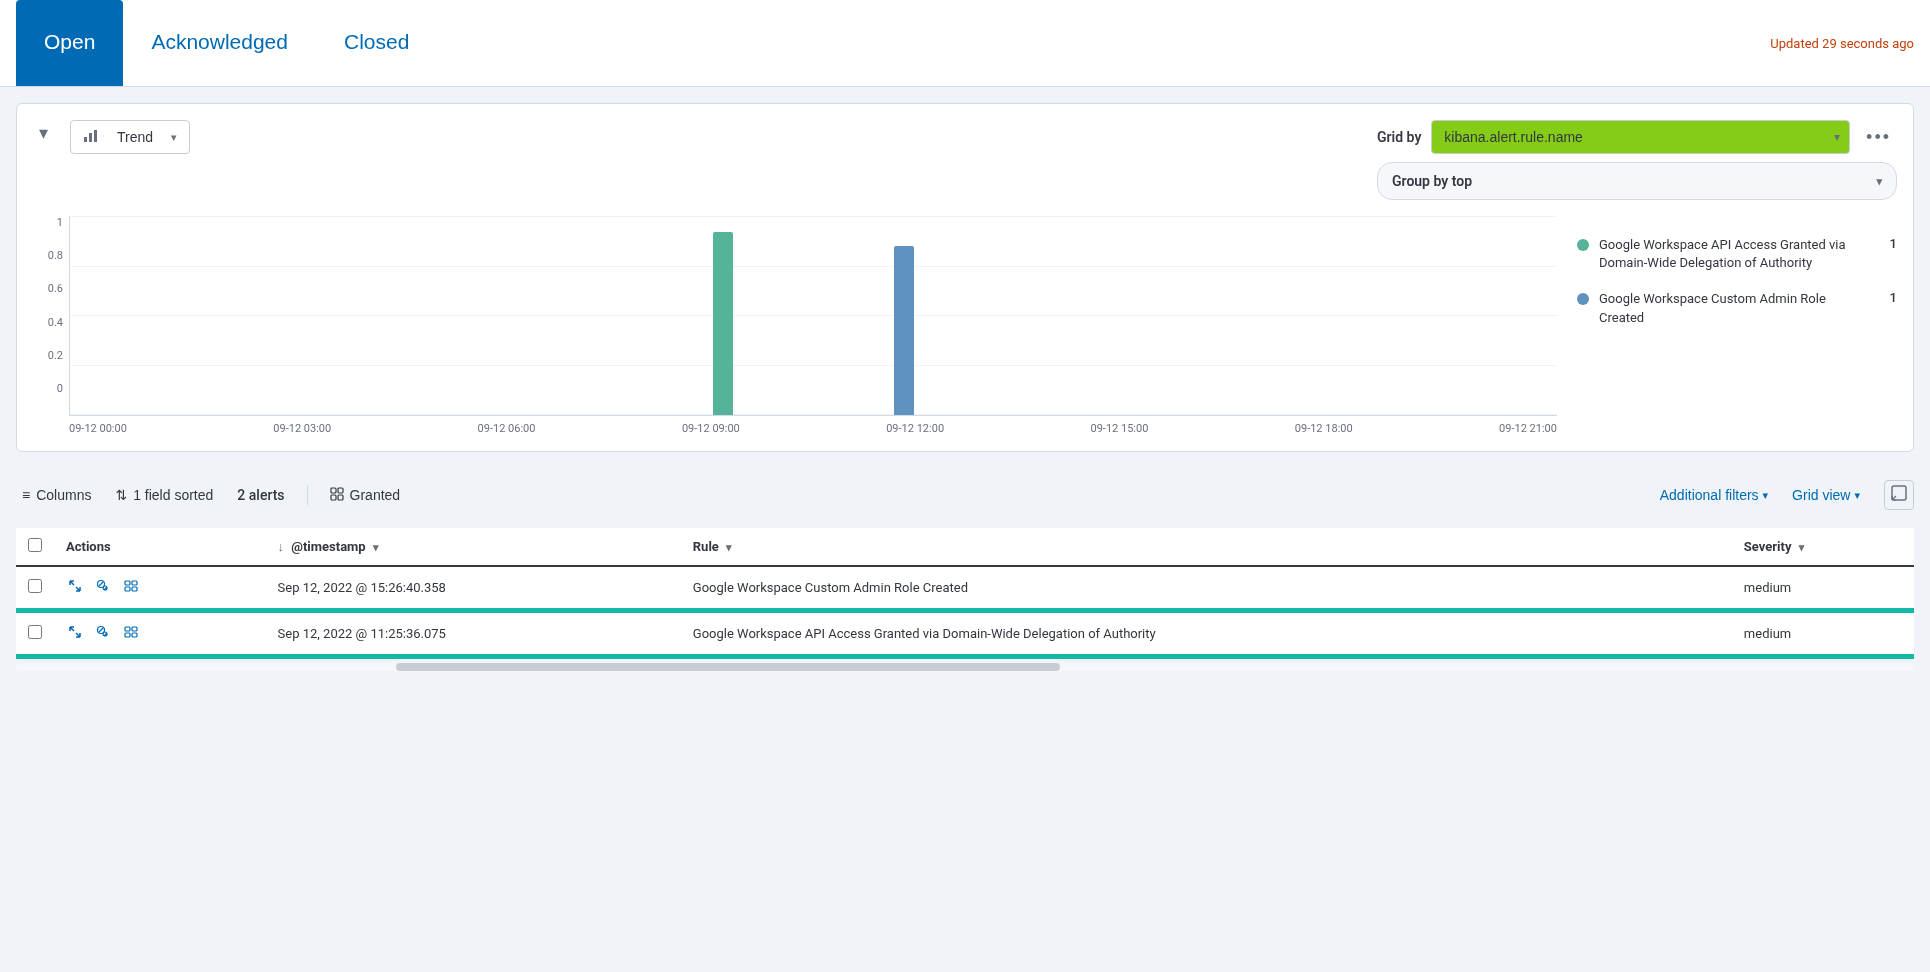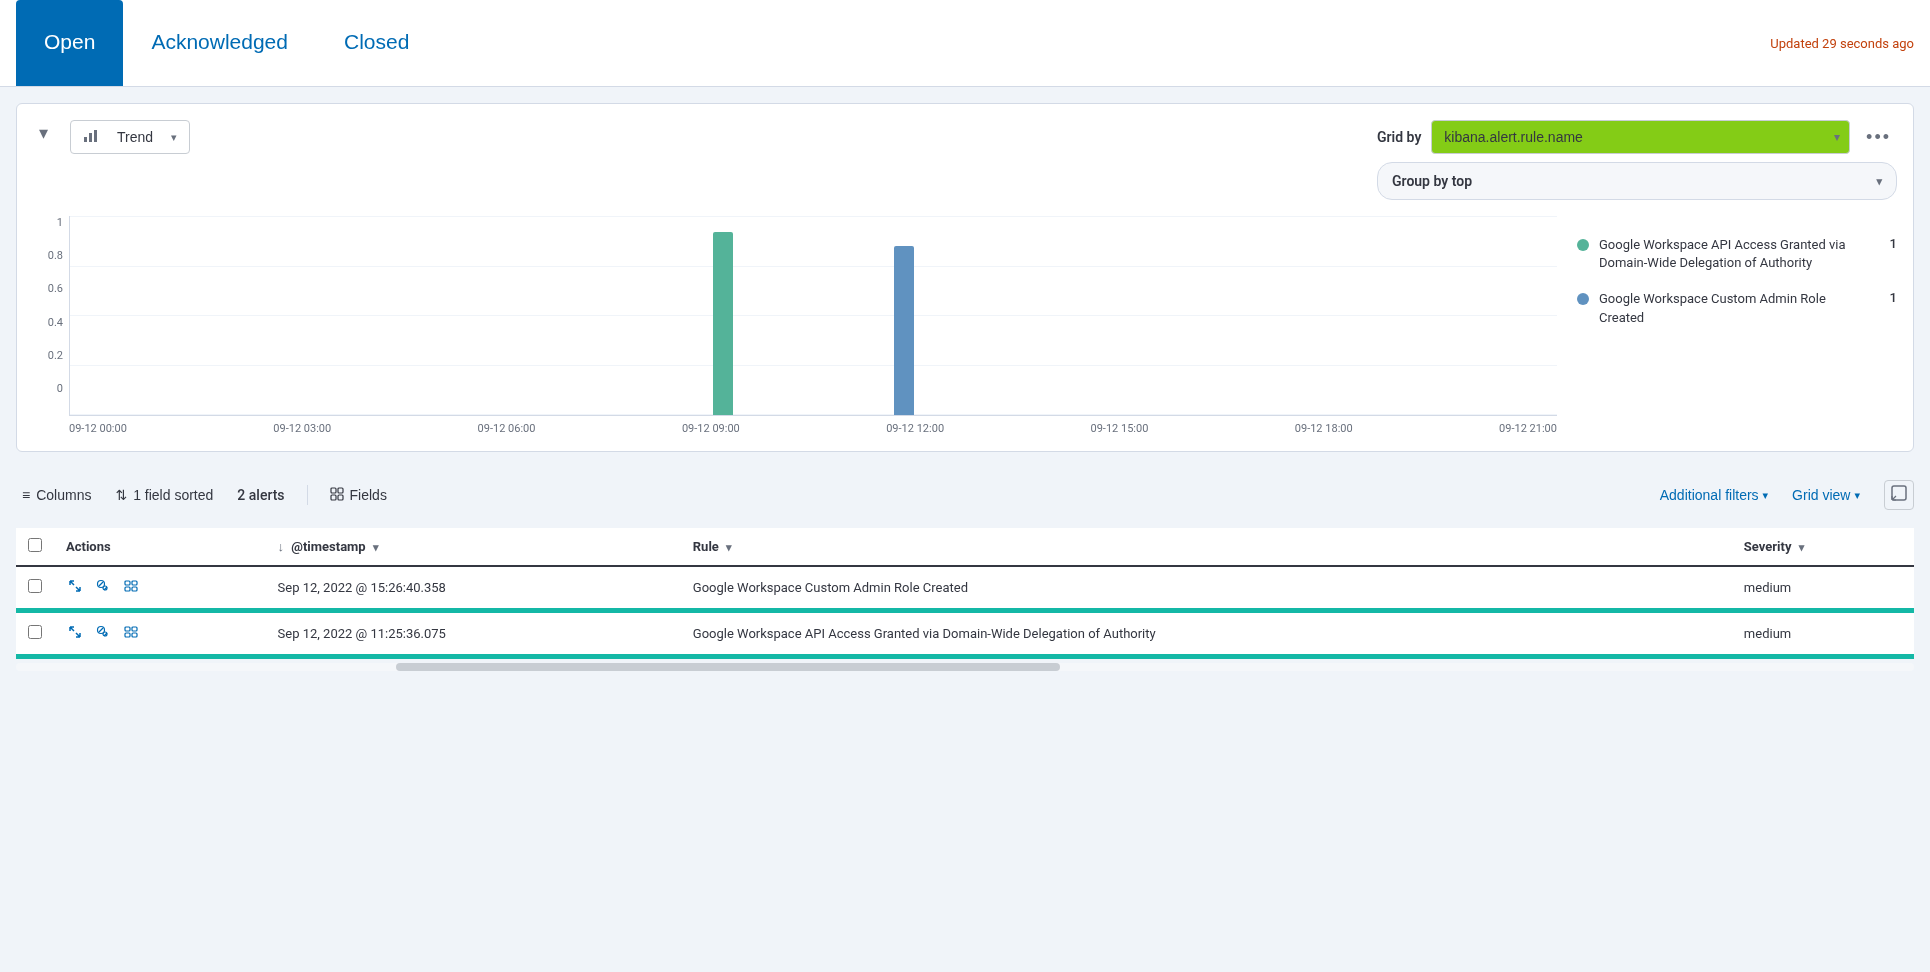--- a/index.html
+++ b/index.html
@@ -523,21 +523,21 @@
       <div class="toolbar-separator"></div>
       <button class="toolbar-btn">
         <span>
           <svg width="14" height="14" viewBox="0 0 14 14" fill="none">
             <rect x="1" y="1" width="5" height="5" rx="1" stroke="#343741" stroke-width="1.2"></rect>
             <rect x="8" y="1" width="5" height="5" rx="1" stroke="#343741" stroke-width="1.2"></rect>
             <rect x="1" y="8" width="5" height="5" rx="1" stroke="#343741" stroke-width="1.2"></rect>
             <rect x="8" y="8" width="5" height="5" rx="1" stroke="#343741" stroke-width="1.2"></rect>
           </svg>
         </span>
-        <span>Fields</span>
+        <span>Granted</span>
       </button>
       <div class="toolbar-right">
         <button class="additional-filters-btn">
           <span>Additional filters</span>
           <span style="font-size:11px;">▾</span>
         </button>
         <button class="grid-view-btn">
           <span>Grid view</span>
           <span style="font-size:11px;">▾</span>
         </button>

